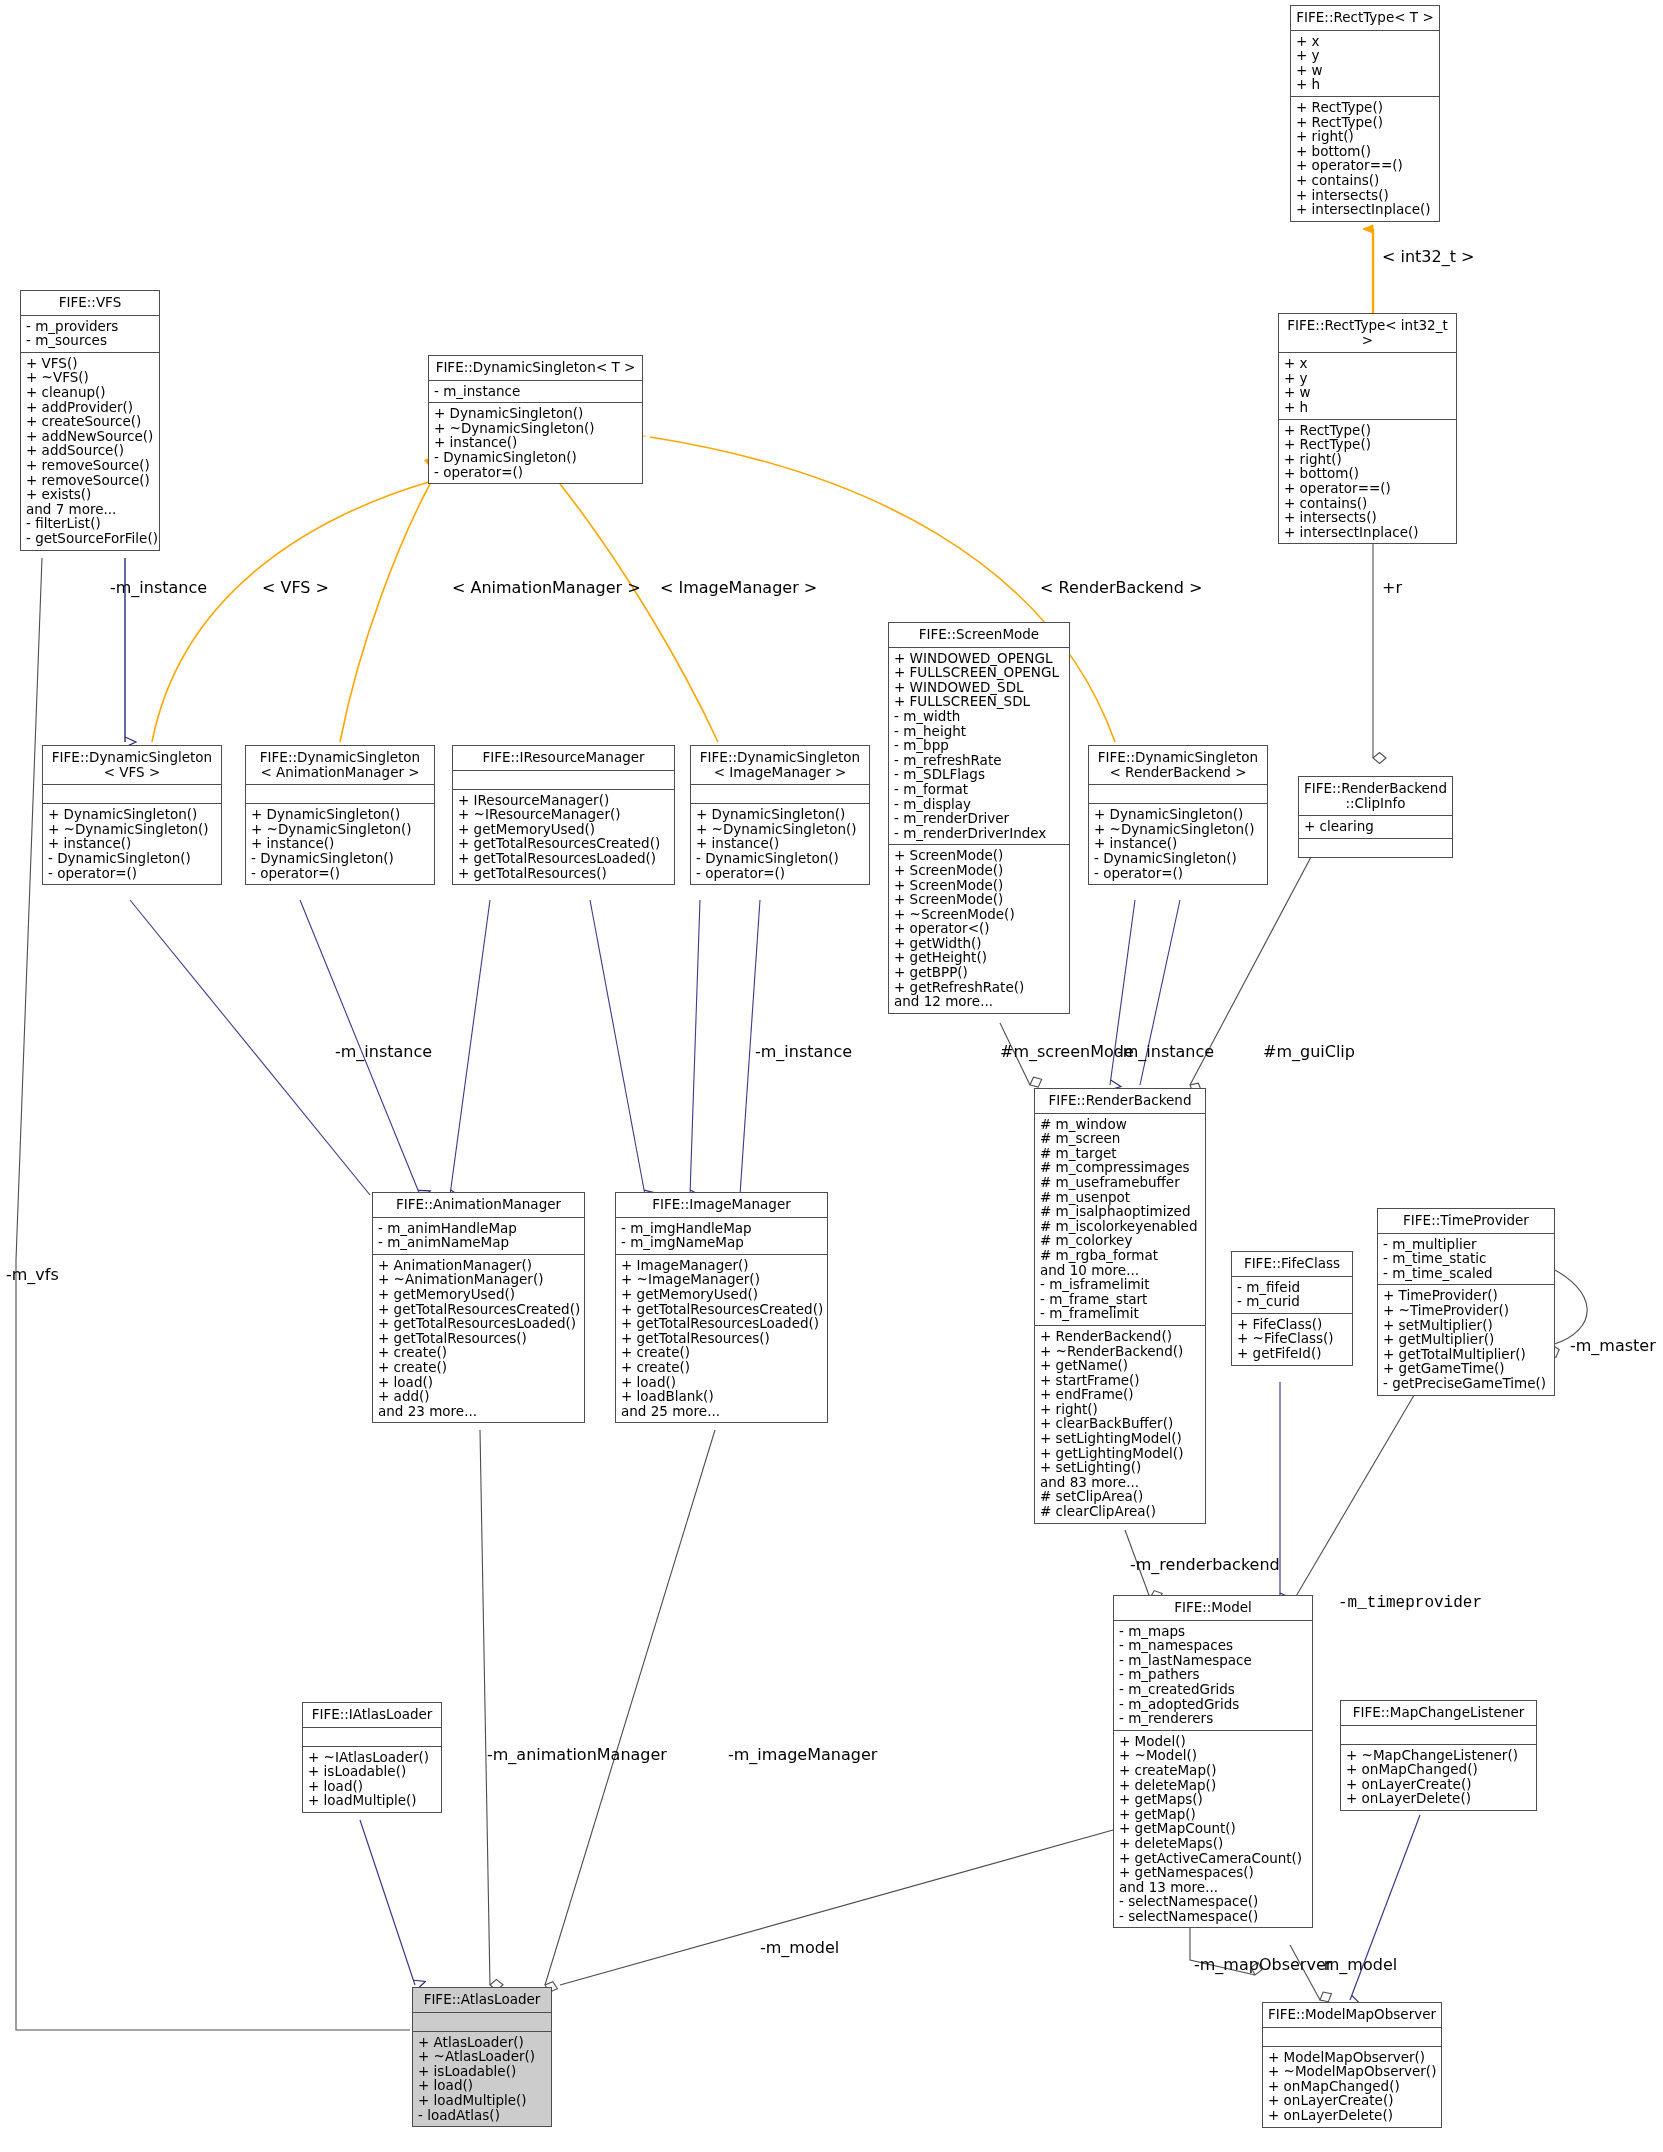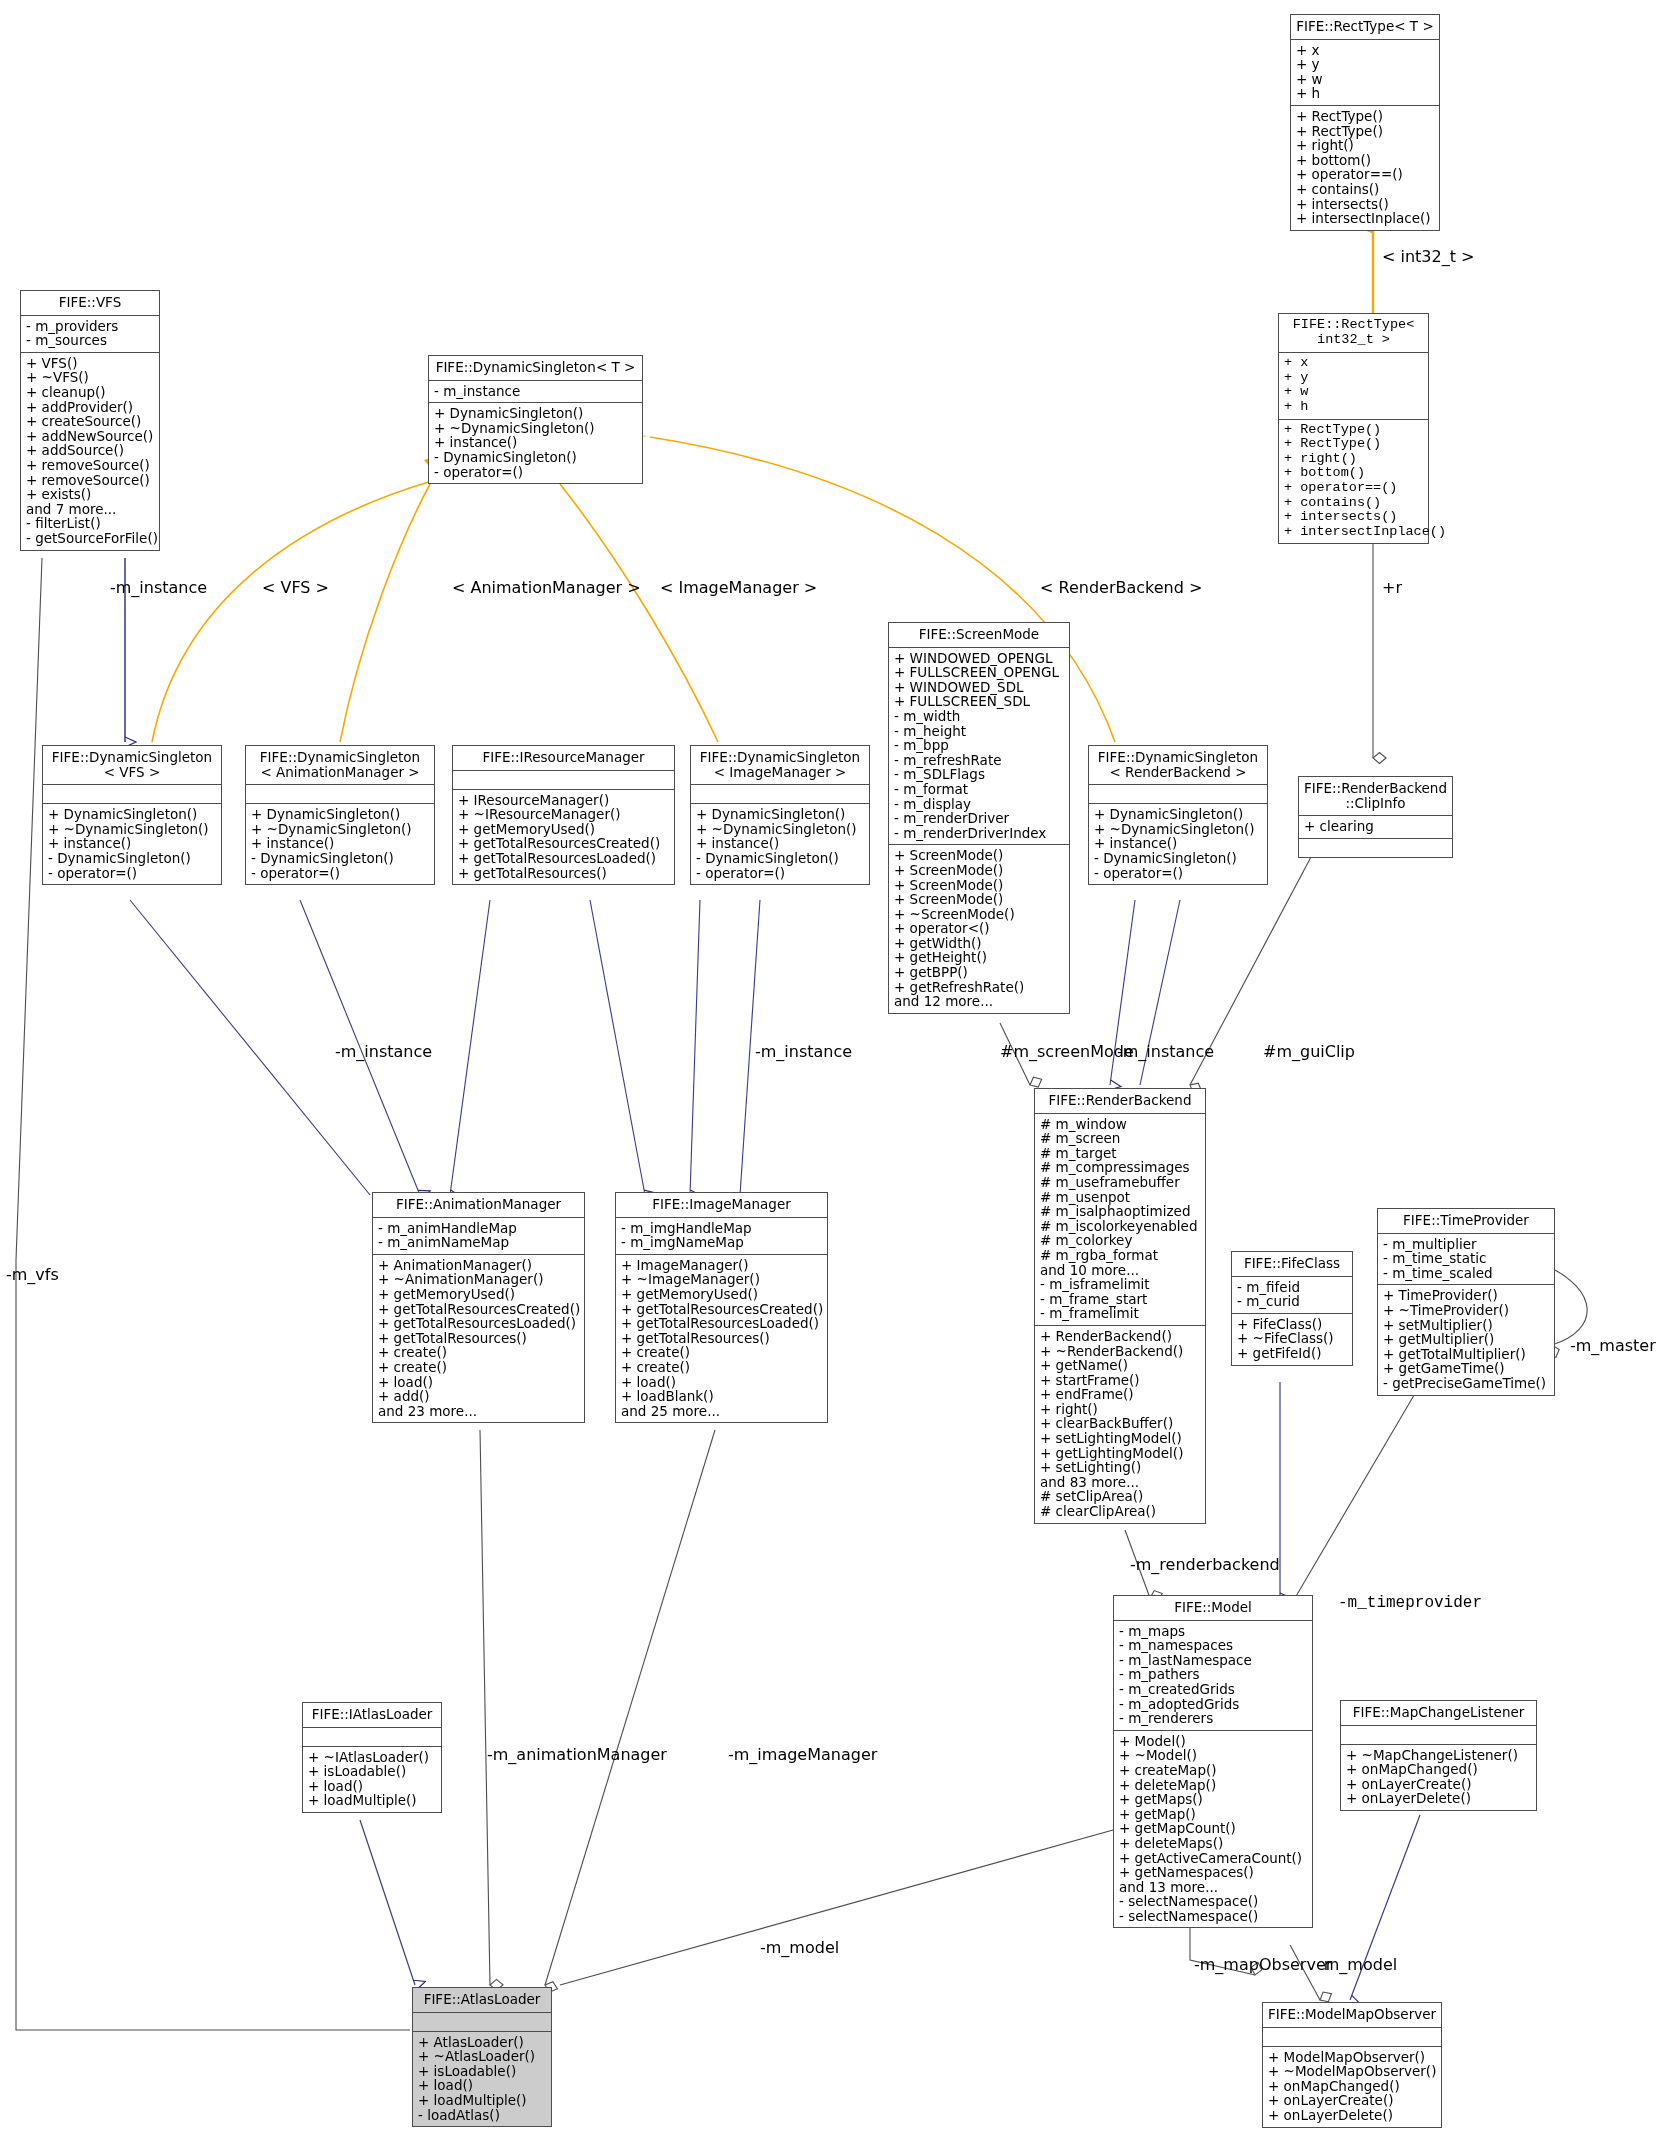--- a/index.html
+++ b/index.html
@@ -86,41 +86,41 @@
 
     <path d="M1190,1830 L1190,1960 L1255,1975" stroke="#4d4d4d" stroke-width="1.1" fill="none" marker-end="url(#diaGray)"></path>
 
     <path d="M360,1820 L415,1985" stroke="#3a3a8a" stroke-width="1.2" fill="none" marker-end="url(#arrOpenBlue)"></path>
 
     <path d="M480,1430 L490,1985" stroke="#4d4d4d" stroke-width="1.1" fill="none" marker-end="url(#diaGray)"></path>
 
     <path d="M715,1430 L545,1985" stroke="#4d4d4d" stroke-width="1.1" fill="none" marker-end="url(#diaGray)"></path>
   </svg>
 
-  <div class="node" style="left:1290px;top:14px;width:150px;">
+  <div class="node" style="left:1290px;top:5px;width:150px;">
     <div class="nhead">FIFE::RectType&lt; T &gt;</div>
     <div class="nattrs">
       <div>+ x</div>
       <div>+ y</div>
       <div>+ w</div>
       <div>+ h</div>
     </div>
     <div class="nops">
       <div>+ RectType()</div>
       <div>+ RectType()</div>
       <div>+ right()</div>
       <div>+ bottom()</div>
       <div>+ operator==()</div>
       <div>+ contains()</div>
       <div>+ intersects()</div>
       <div>+ intersectInplace()</div>
     </div>
   </div>
 
-  <div class="node" style="left:1278px;top:313px;width:151px;font-family:Liberation Mono, monospace;">
+  <div class="node" style="left:1278px;top:313px;width:179px;">
     <div class="nhead">FIFE::RectType&lt; int32_t &gt;</div>
     <div class="nattrs">
       <div>+ x</div>
       <div>+ y</div>
       <div>+ w</div>
       <div>+ h</div>
     </div>
     <div class="nops">
       <div>+ RectType()</div>
       <div>+ RectType()</div>

